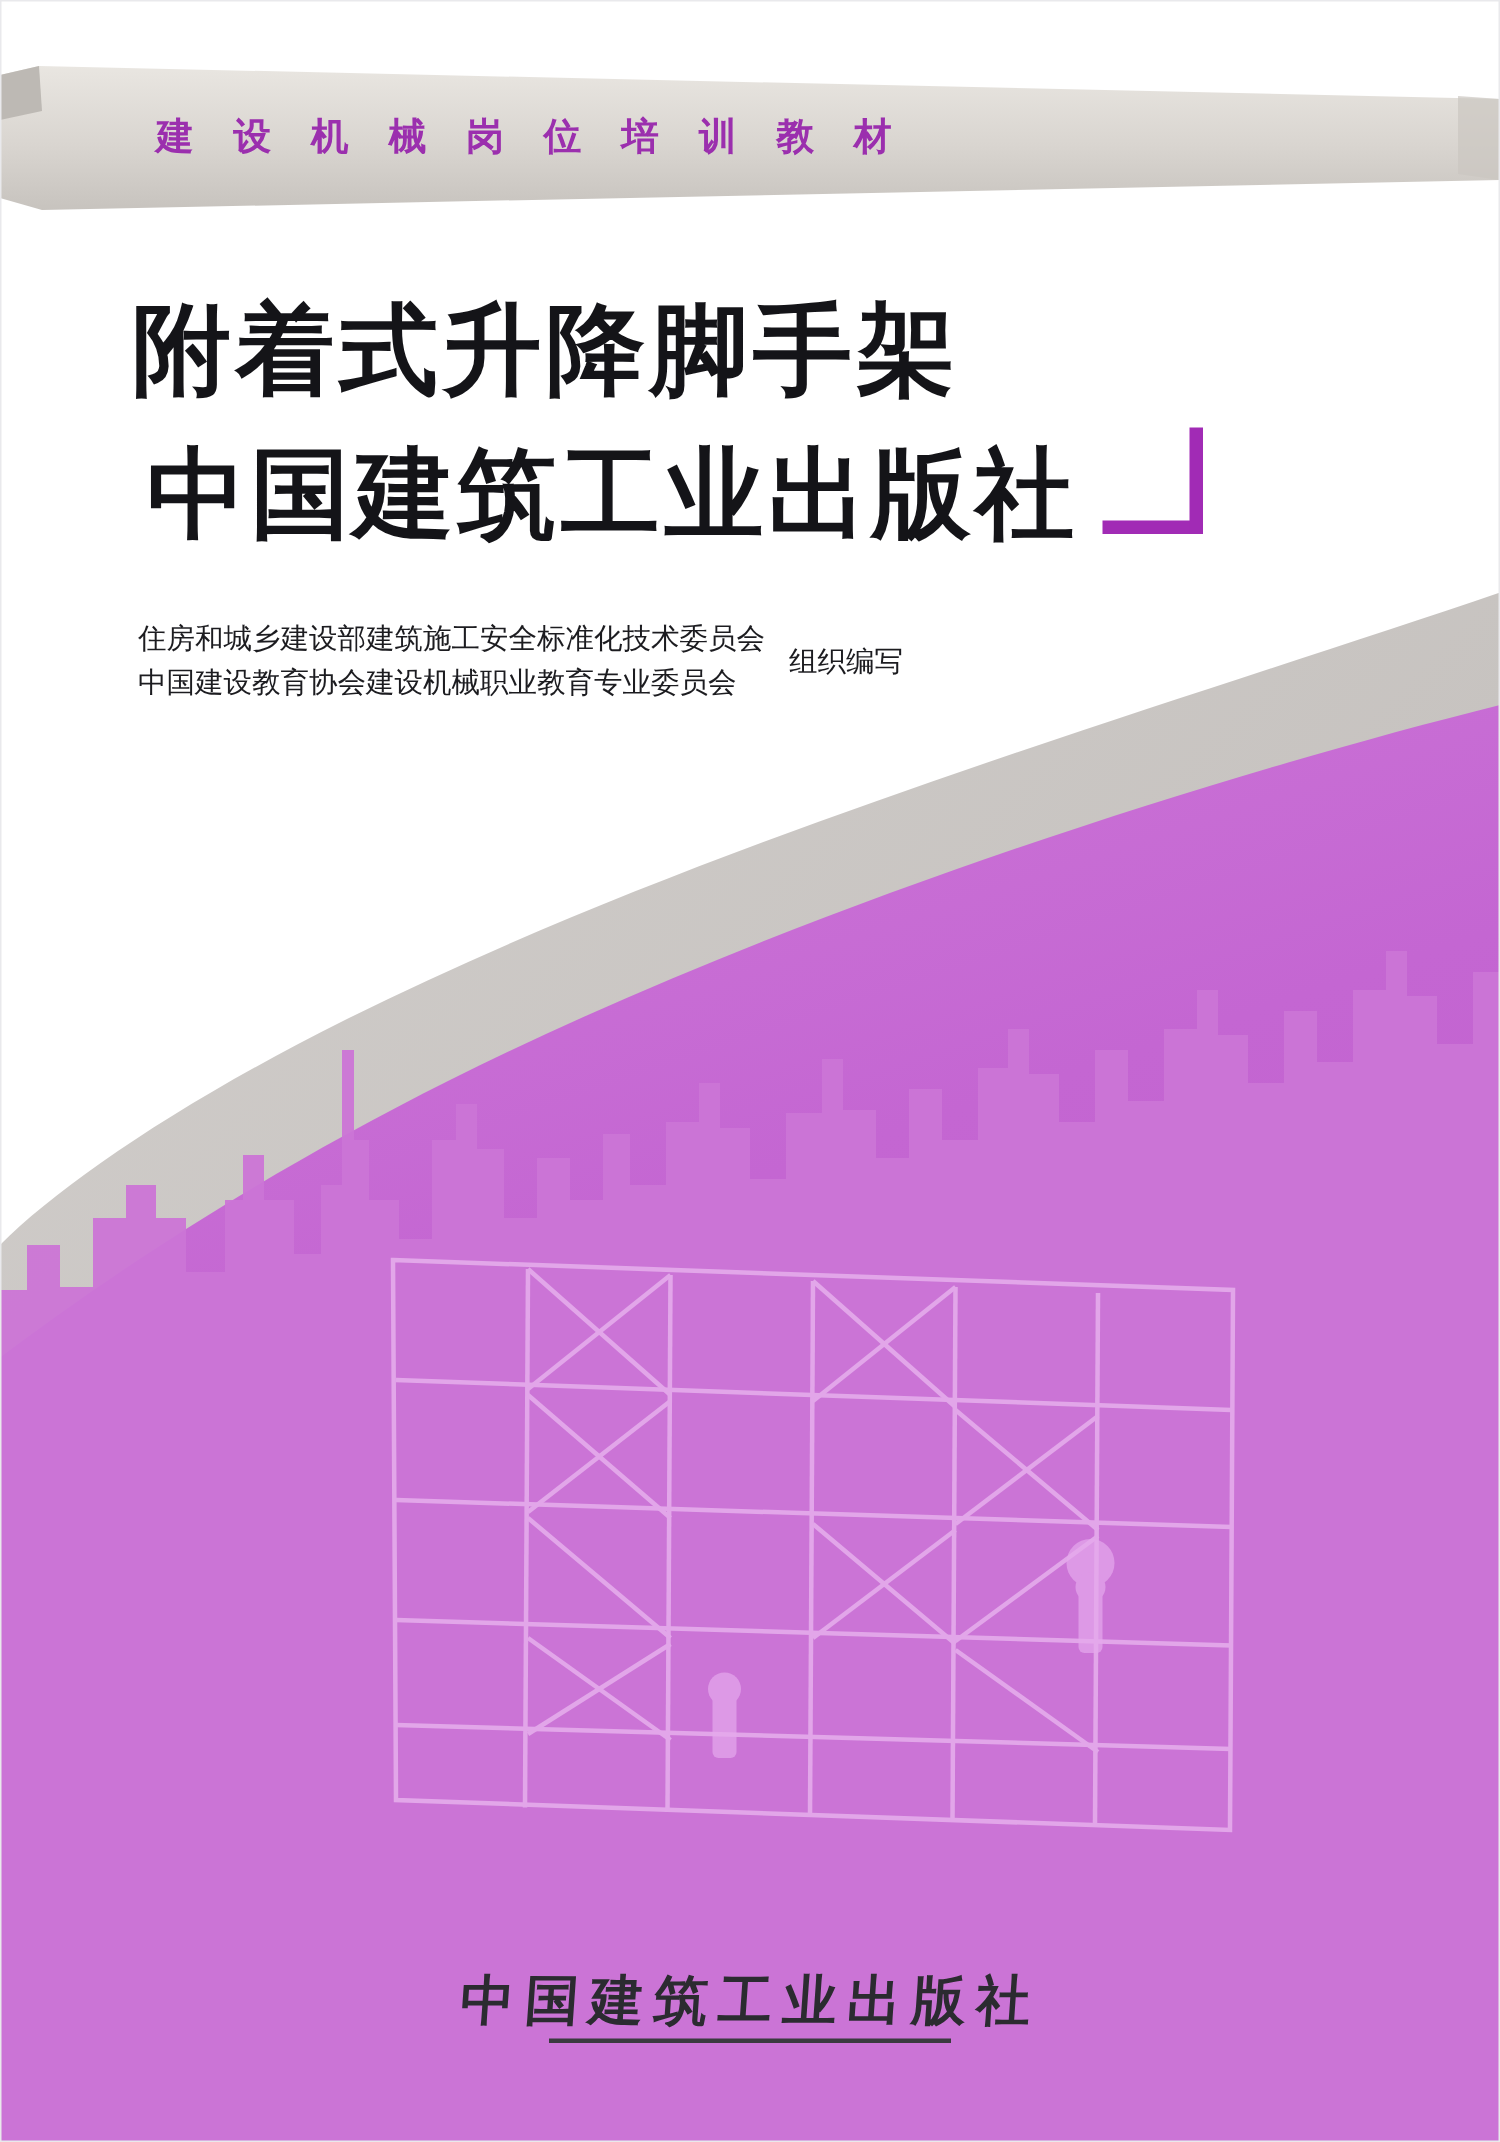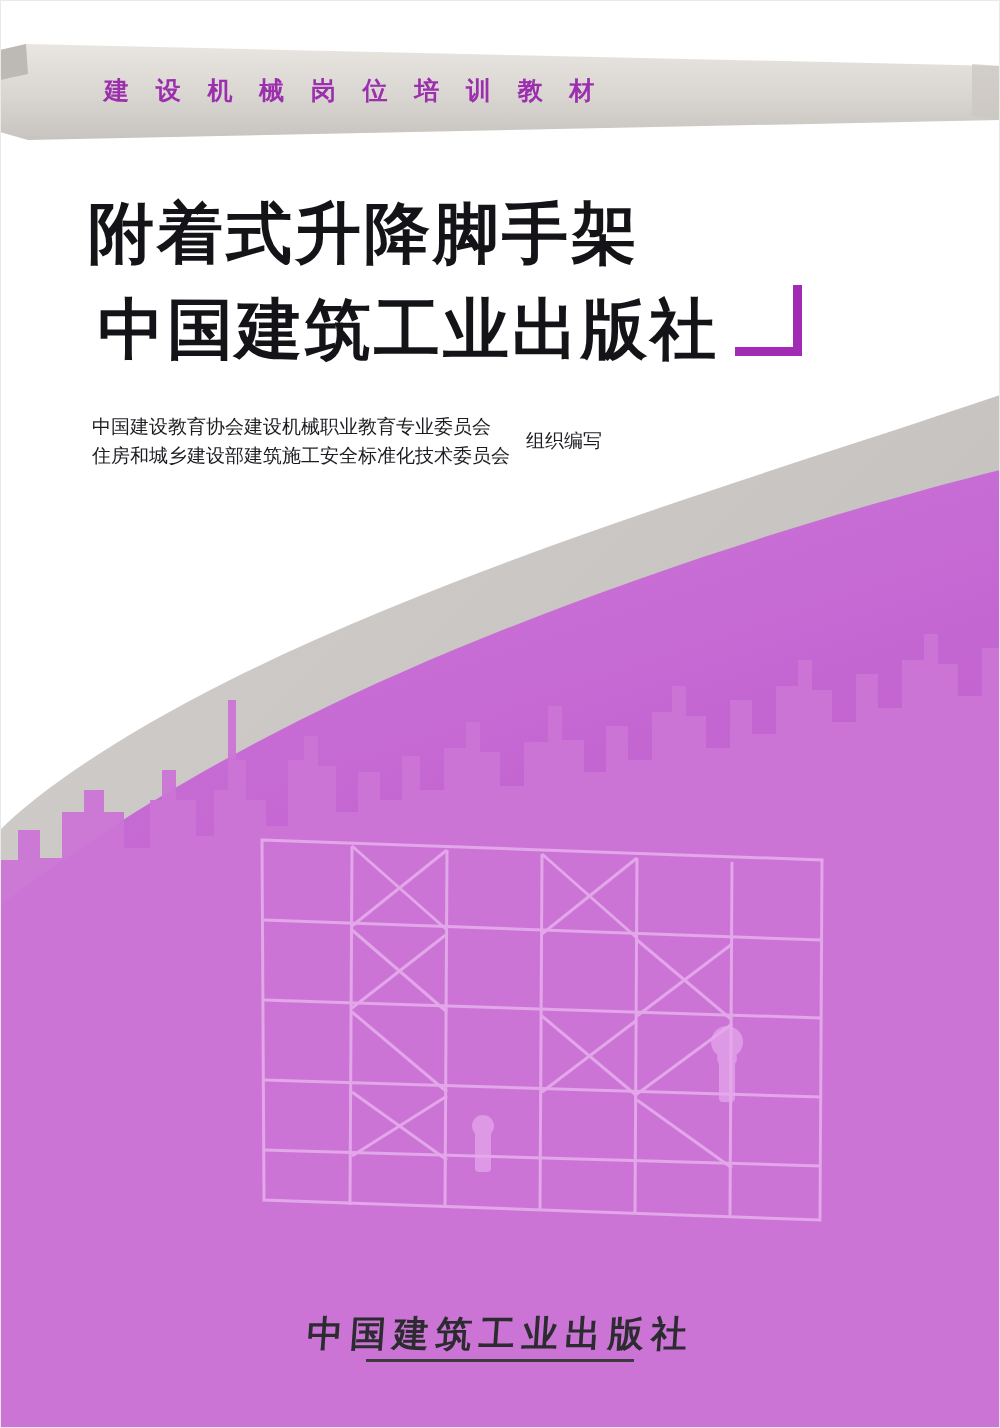--- a/index.html
+++ b/index.html
@@ -233,22 +233,22 @@
   </div>
 
   <div class="title-block">
     <div class="title-line">附着式升降脚手架</div>
     <div class="title-line second">中国建筑工业出版社</div>
   </div>
   <div class="corner-mark"></div>
 
   <div class="credit">
     <div class="credit-names">
+      <div>住房和城乡建设部建筑施工安全标准化技术委员会</div>
       <div>中国建设教育协会建设机械职业教育专业委员会</div>
-      <div>住房和城乡建设部建筑施工安全标准化技术委员会</div>
     </div>
     <div class="credit-role">组织编写</div>
   </div>
 
   <div class="publisher">
     <div class="publisher-mark">中国建筑工业出版社</div>
     <div class="publisher-rule"></div>
   </div>
 
   <div class="page-edge"></div>

